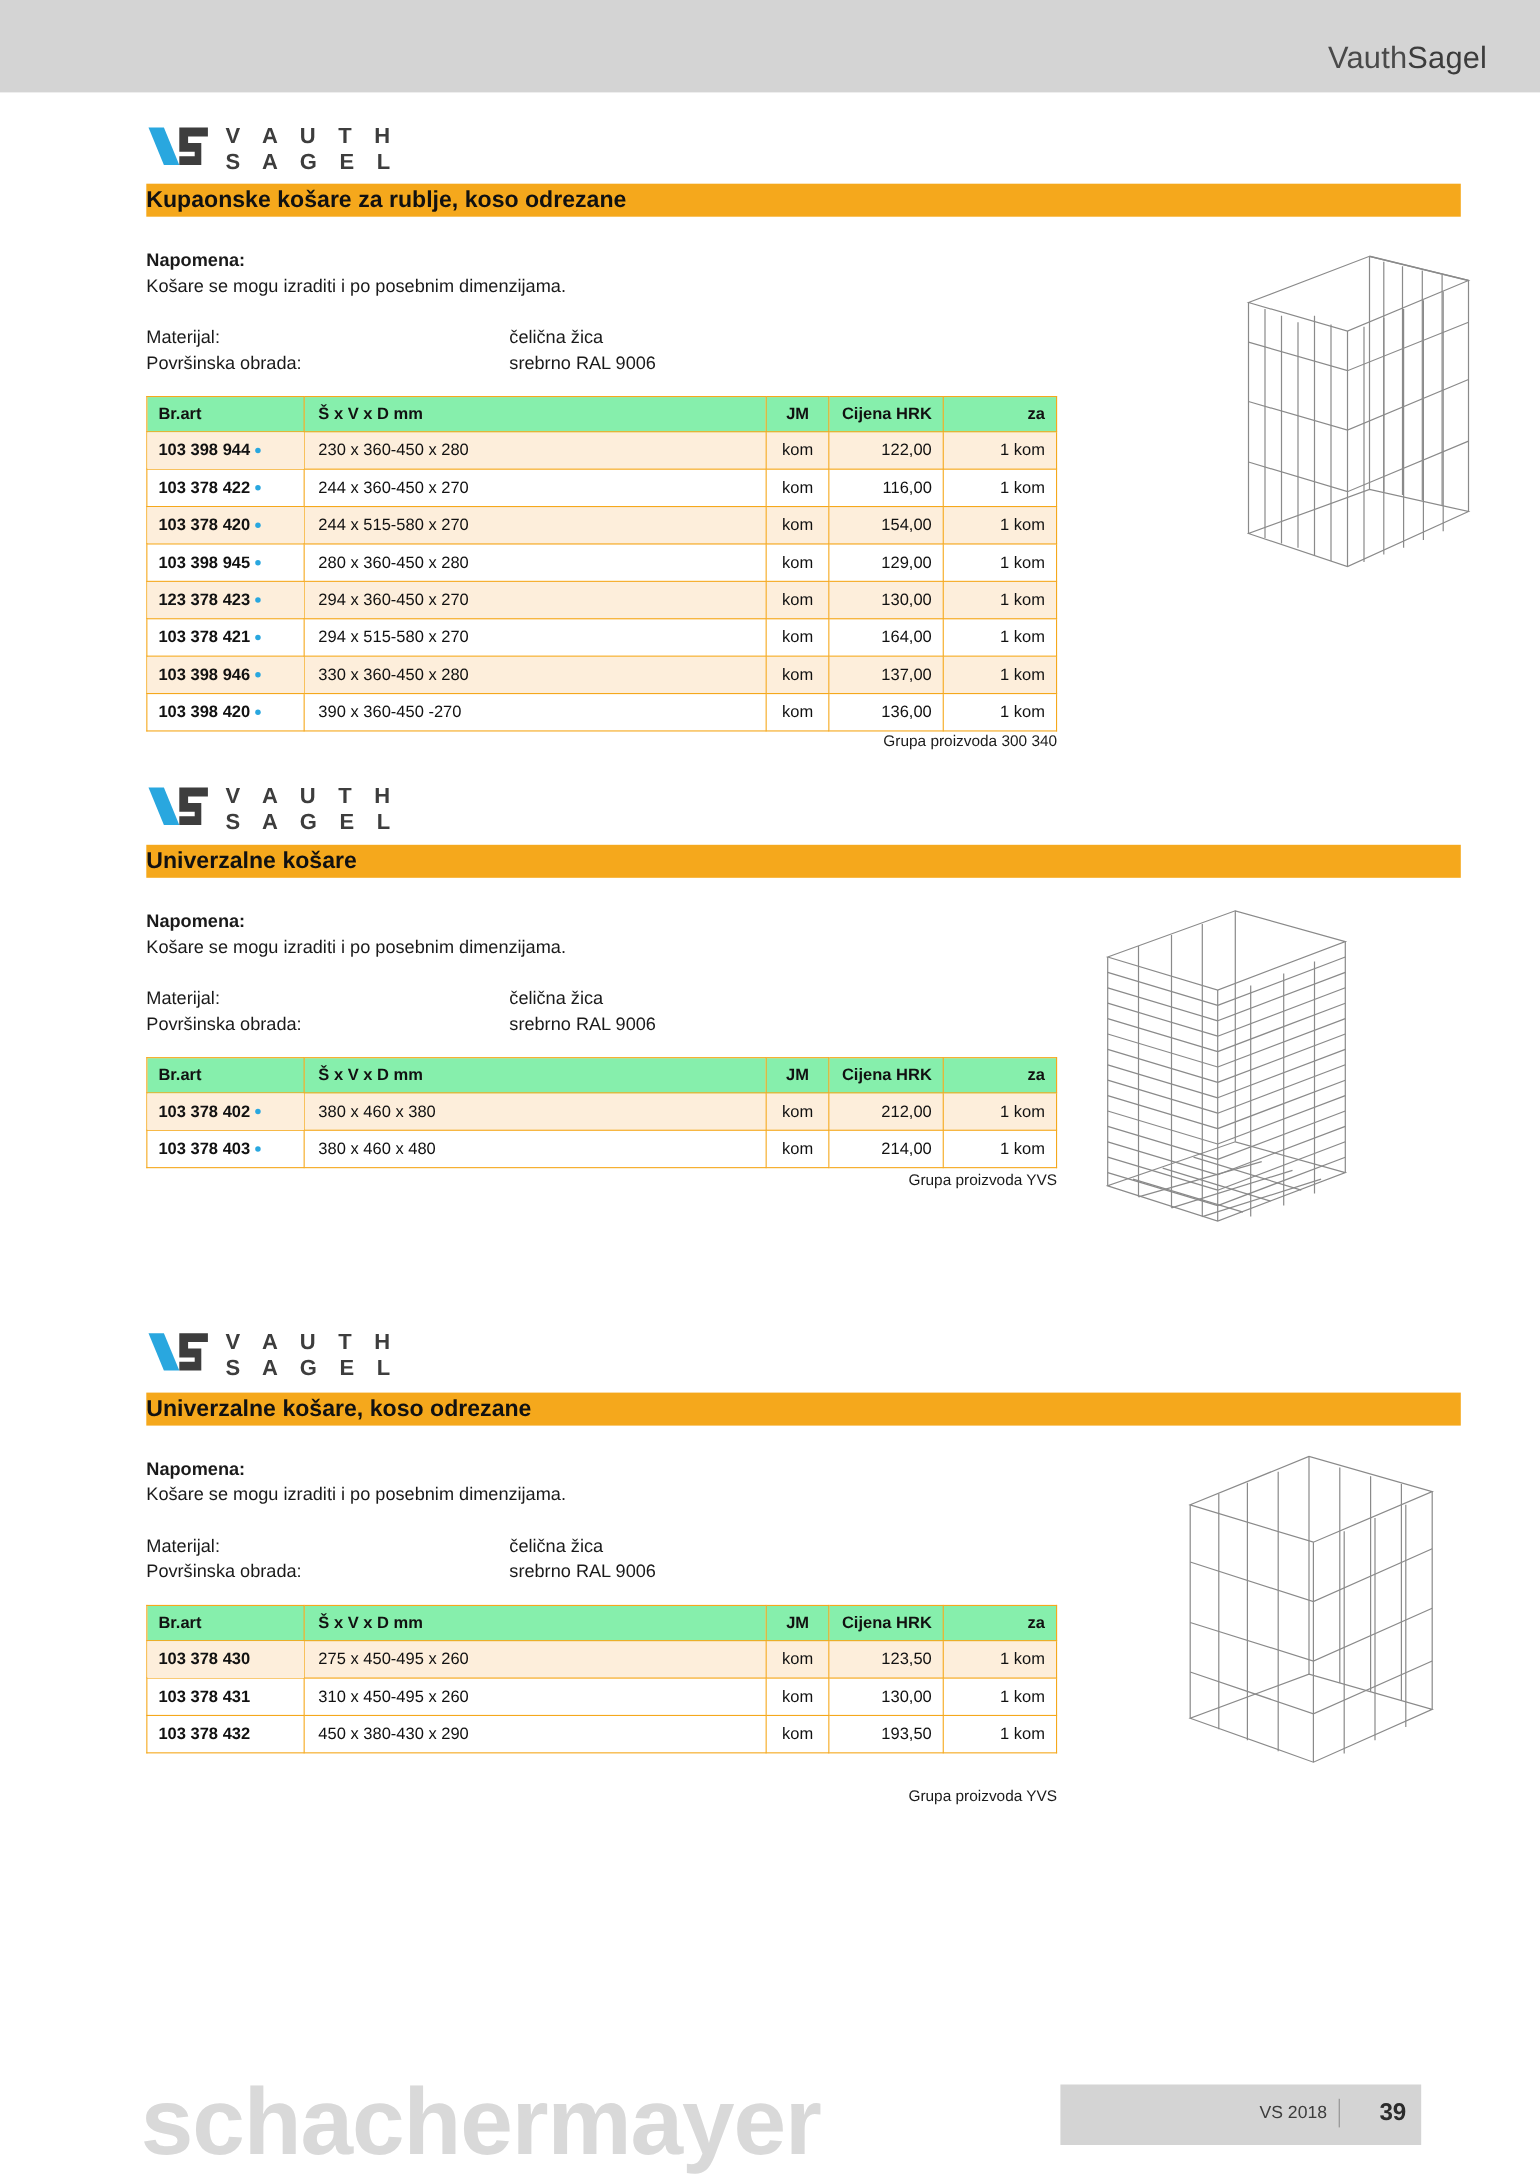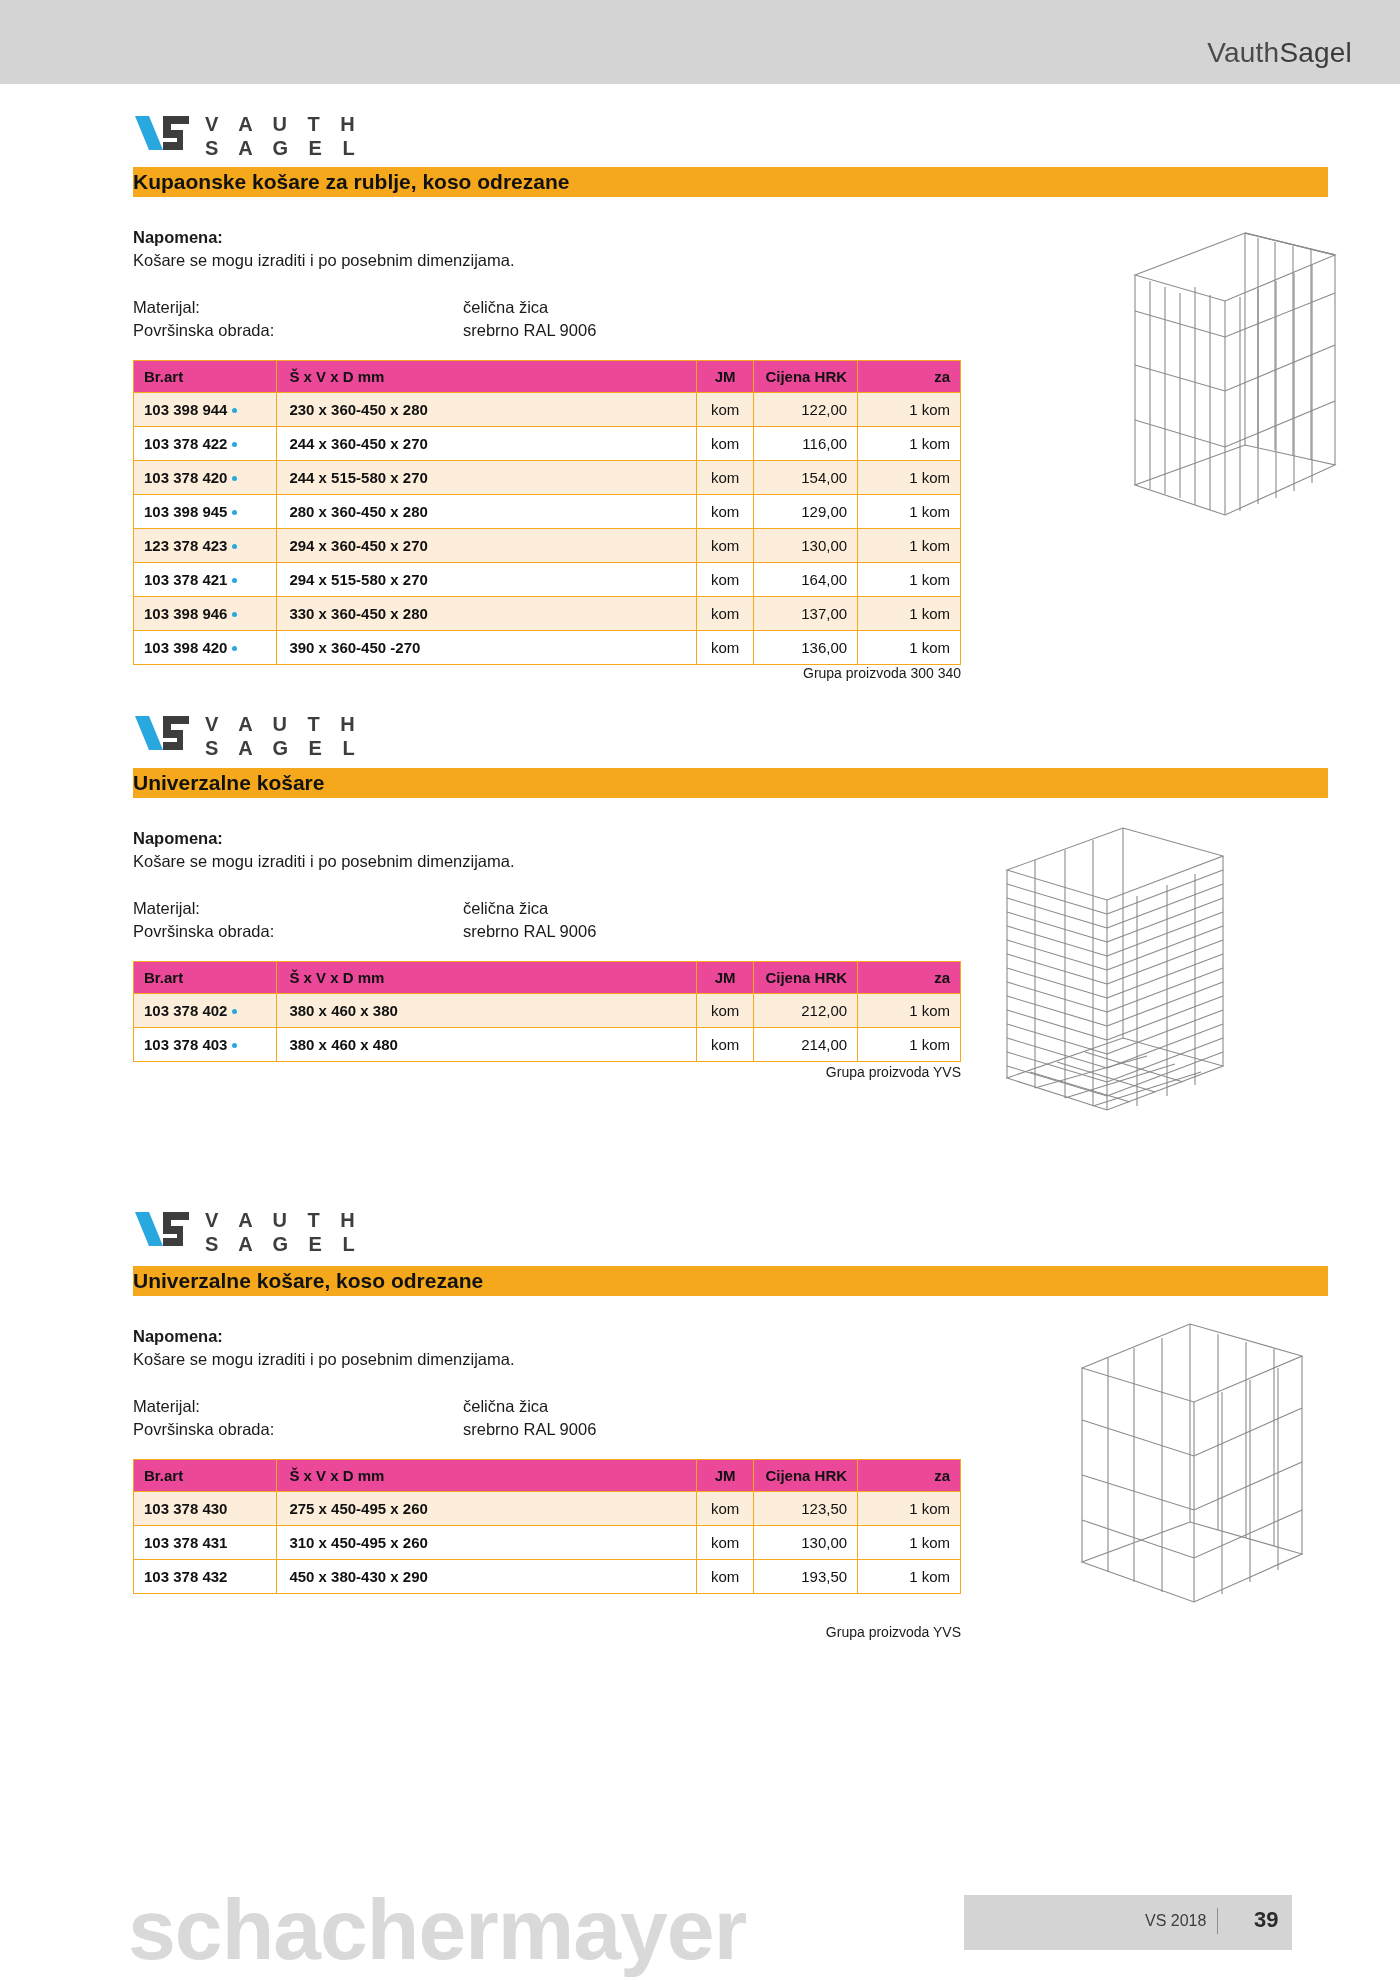--- a/index.html
+++ b/index.html
@@ -53,25 +53,25 @@
   table.pt{
     position:absolute;left:133px;border-collapse:collapse;
     width:828px;font-size:15px;
   }
   table.pt th, table.pt td{
     border:1px solid #f5a81c;
     padding:0;height:33px;
     vertical-align:middle;
   }
   table.pt thead th{
-    background:#ec4899;font-weight:700;font-size:15px;color:#111;
+    background:#86efac;font-weight:700;font-size:15px;color:#111;
     height:31px;
   }
   .c-art{width:137px;padding-left:10px !important;text-align:left;font-weight:700;}
-  .c-dim{width:425px;padding-left:12px !important;text-align:left;font-weight:bold;}
+  .c-dim{width:425px;padding-left:12px !important;text-align:left;}
   .c-jm{width:58px;text-align:center;}
   .c-price{width:95px;padding-right:10px !important;text-align:right;}
   .c-za{width:95px;padding-right:10px !important;text-align:right;}
   tbody tr.alt td{background:#fdeedb;}
   tbody td{font-size:15px;color:#111;}
   td.c-art{font-weight:700;position:relative;}
   .dot{
     display:inline-block;width:5px;height:5px;border-radius:50%;
     background:#29a7df;margin-left:5px;vertical-align:2px;
   }

